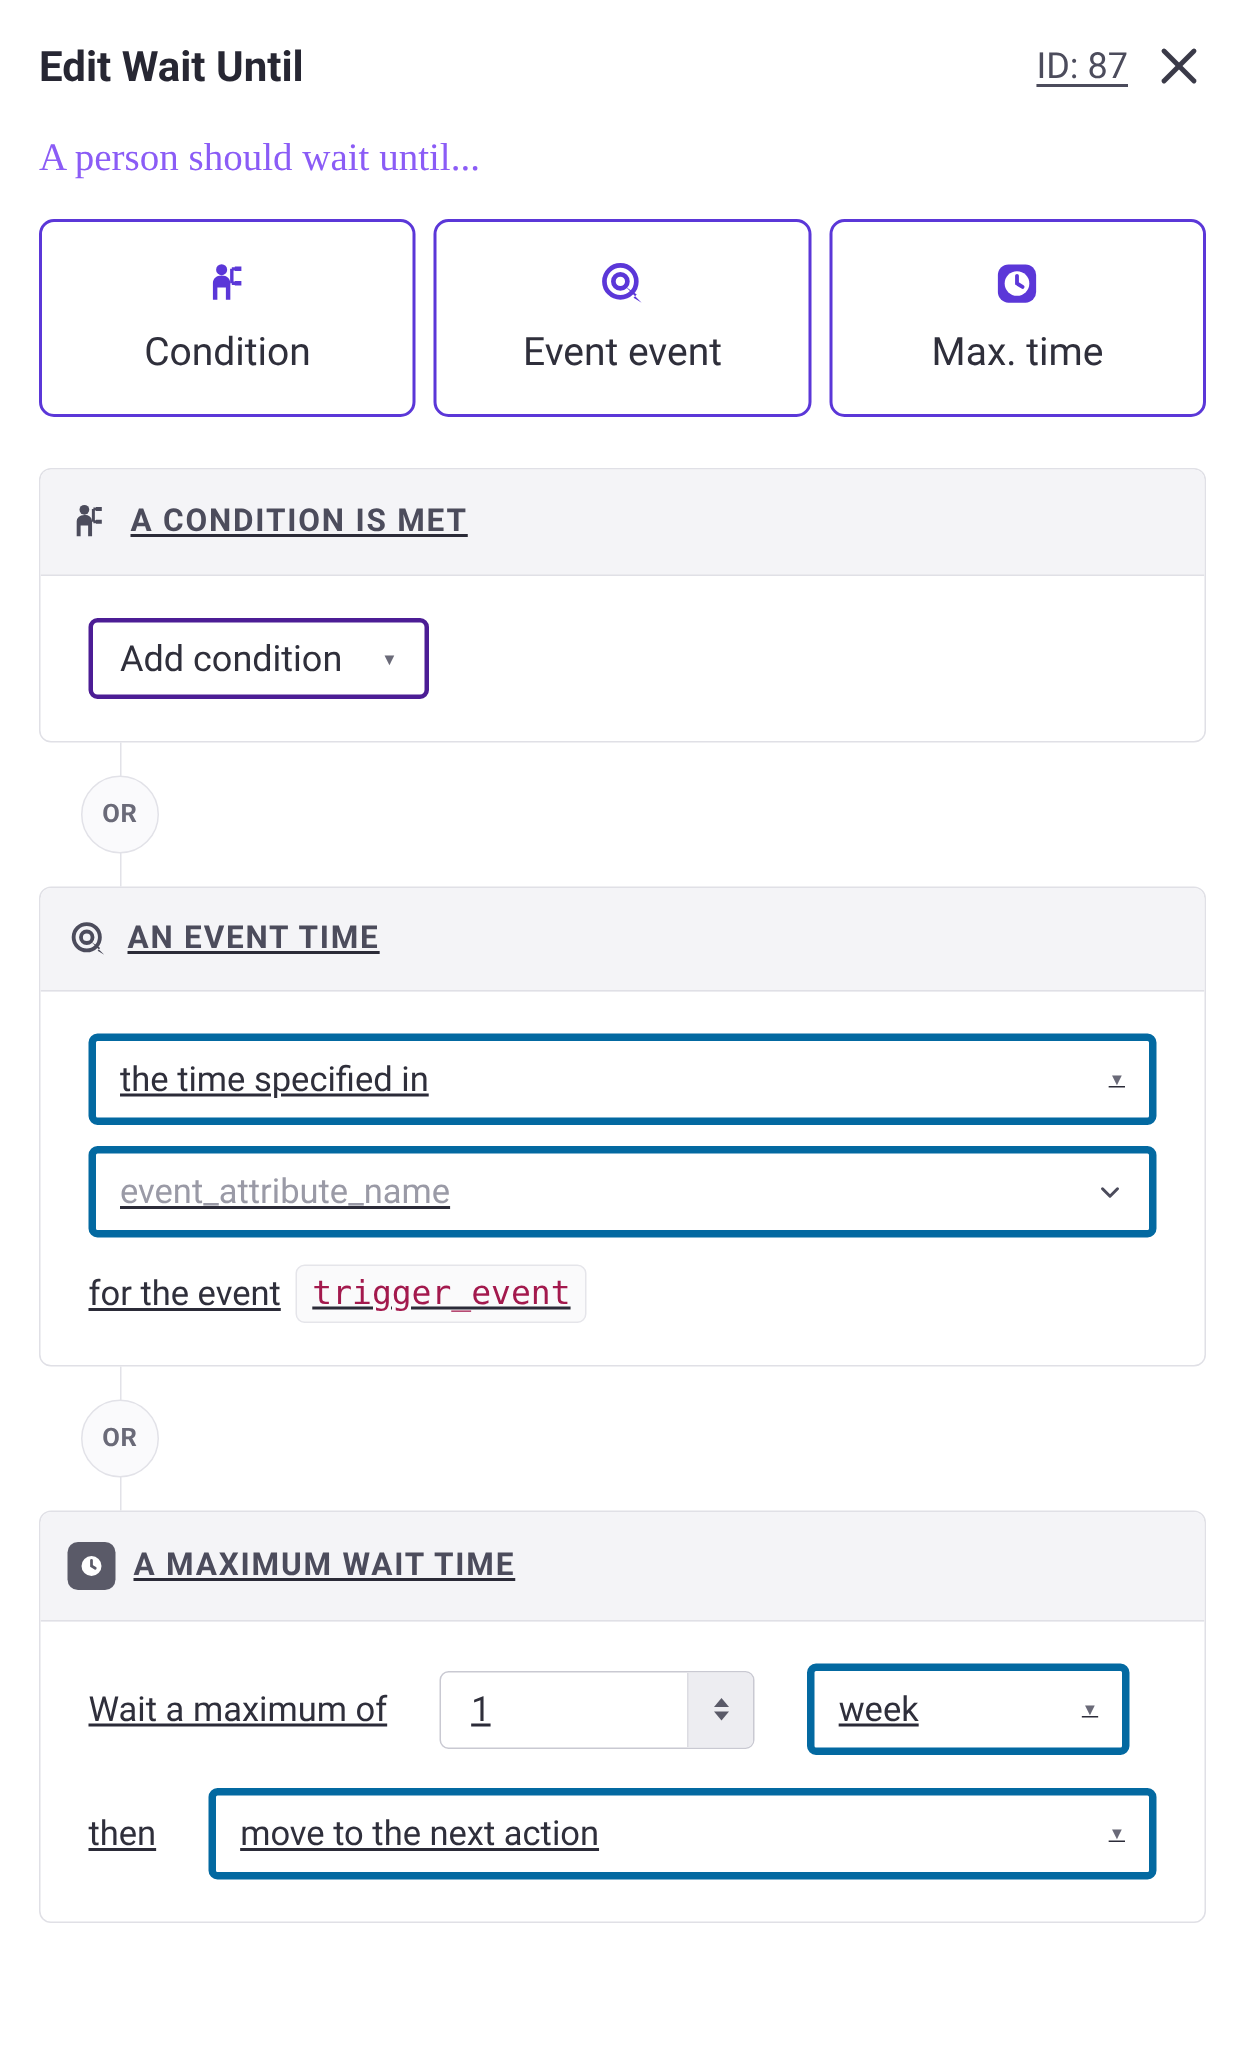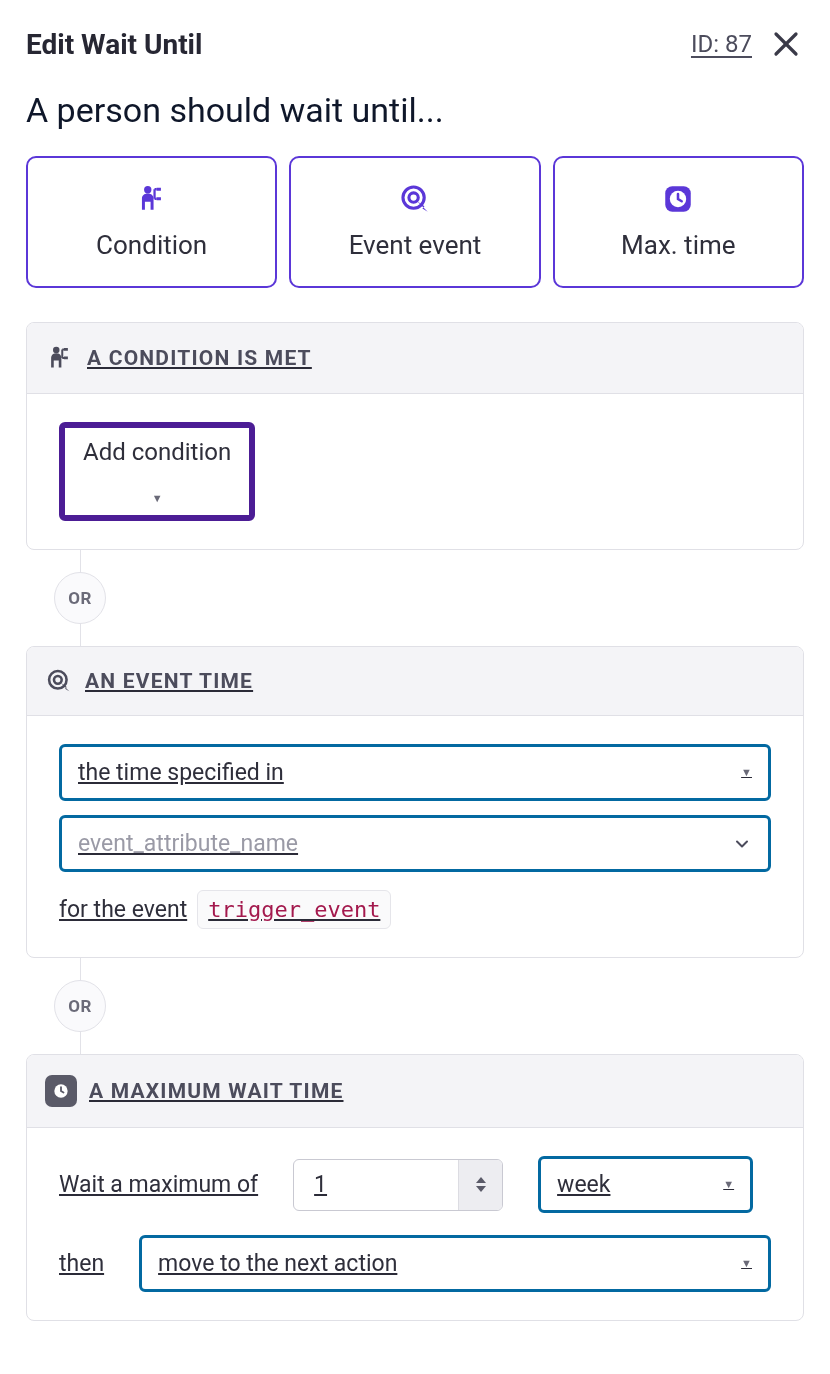--- a/index.html
+++ b/index.html
@@ -14,21 +14,21 @@
   }
 
   
   .header { display: flex; align-items: center; justify-content: space-between; margin-bottom: 28px; }
   .title { font-size: 28px; font-weight: 700; color: #272733; }
   .header-right { display: flex; align-items: center; gap: 16px; }
   .id-label { font-size: 24px; color: #4c4c5c; text-decoration: underline; text-underline-offset: 4px; cursor: pointer; }
   .close-btn { width: 36px; height: 36px; display:flex; align-items:center; justify-content:center; cursor:pointer; color:#3a3a48; }
   .close-btn svg { width: 30px; height: 30px; stroke: currentColor; }
 
-  .subtitle { font-size: 34px; color: #0f172a; margin-bottom: 26px; }
+  .subtitle { font-size: 26px; color: #8b5cf6; margin-bottom: 26px; font-family: Liberation Serif, serif; }
 
   
   .tabs { display: flex; gap: 12px; margin-bottom: 34px; }
   .tab {
     flex: 1;
     border: 2.5px solid #5B37D8;
     border-radius: 10px;
     background: #fff;
     display: flex; flex-direction: column; align-items: center; justify-content: center;
     padding: 24px 8px 26px 8px;
@@ -51,29 +51,28 @@
     padding: 20px 18px;
     background: #f4f4f7;
     border-bottom: 1px solid #e0e0e6;
   }
   .card-header .hdr-icon { color: #4c4c5c; display:flex; align-items:center; }
   .card-header .hdr-title { font-size: 21px; font-weight: 700; letter-spacing: 1.2px; color: #4c4c5c; }
   .card-body { padding: 28px 32px; }
 
   
   .add-cond-btn {
-    border: 6px solid #4c1d95;
+    border: 3px solid #4c1d95;
     border-radius: 6px;
     background: #fff;
     padding: 10px 18px;
     font-size: 24px;
     color: #2f2f3b;
     display: inline-flex; align-items: center; gap: 26px;
     cursor: pointer;
-    flex-direction: column;
   }
   .small-caret { font-size: 11px; color: #6a6a78; }
 
   .or-connector {
     position: relative;
     height: 96px;
   }
   .or-connector::before {
     content: "";
     position: absolute;
@@ -84,21 +83,21 @@
     position: absolute;
     left: 28px; top: 50%; transform: translateY(-50%);
     width: 52px; height: 52px; border-radius: 50%;
     border: 1px solid #e2e2e8; background: #fafafc;
     display:flex; align-items:center; justify-content:center;
     font-size: 17px; font-weight: 700; color: #6a6a78; letter-spacing: 0.5px;
   }
 
   .select-like {
     width: 100%;
-    border: 3px solid #0369a1;
+    border: 5px solid #0369a1;
     border-radius: 6px;
     background: #fff;
     padding: 12px 16px;
     font-size: 23px;
     color: #2f2f3b;
     display: flex; align-items: center; justify-content: space-between;
     cursor: pointer;
     min-height: 52px;
   }
   .select-like.placeholder { color: #9a9aa6; }

